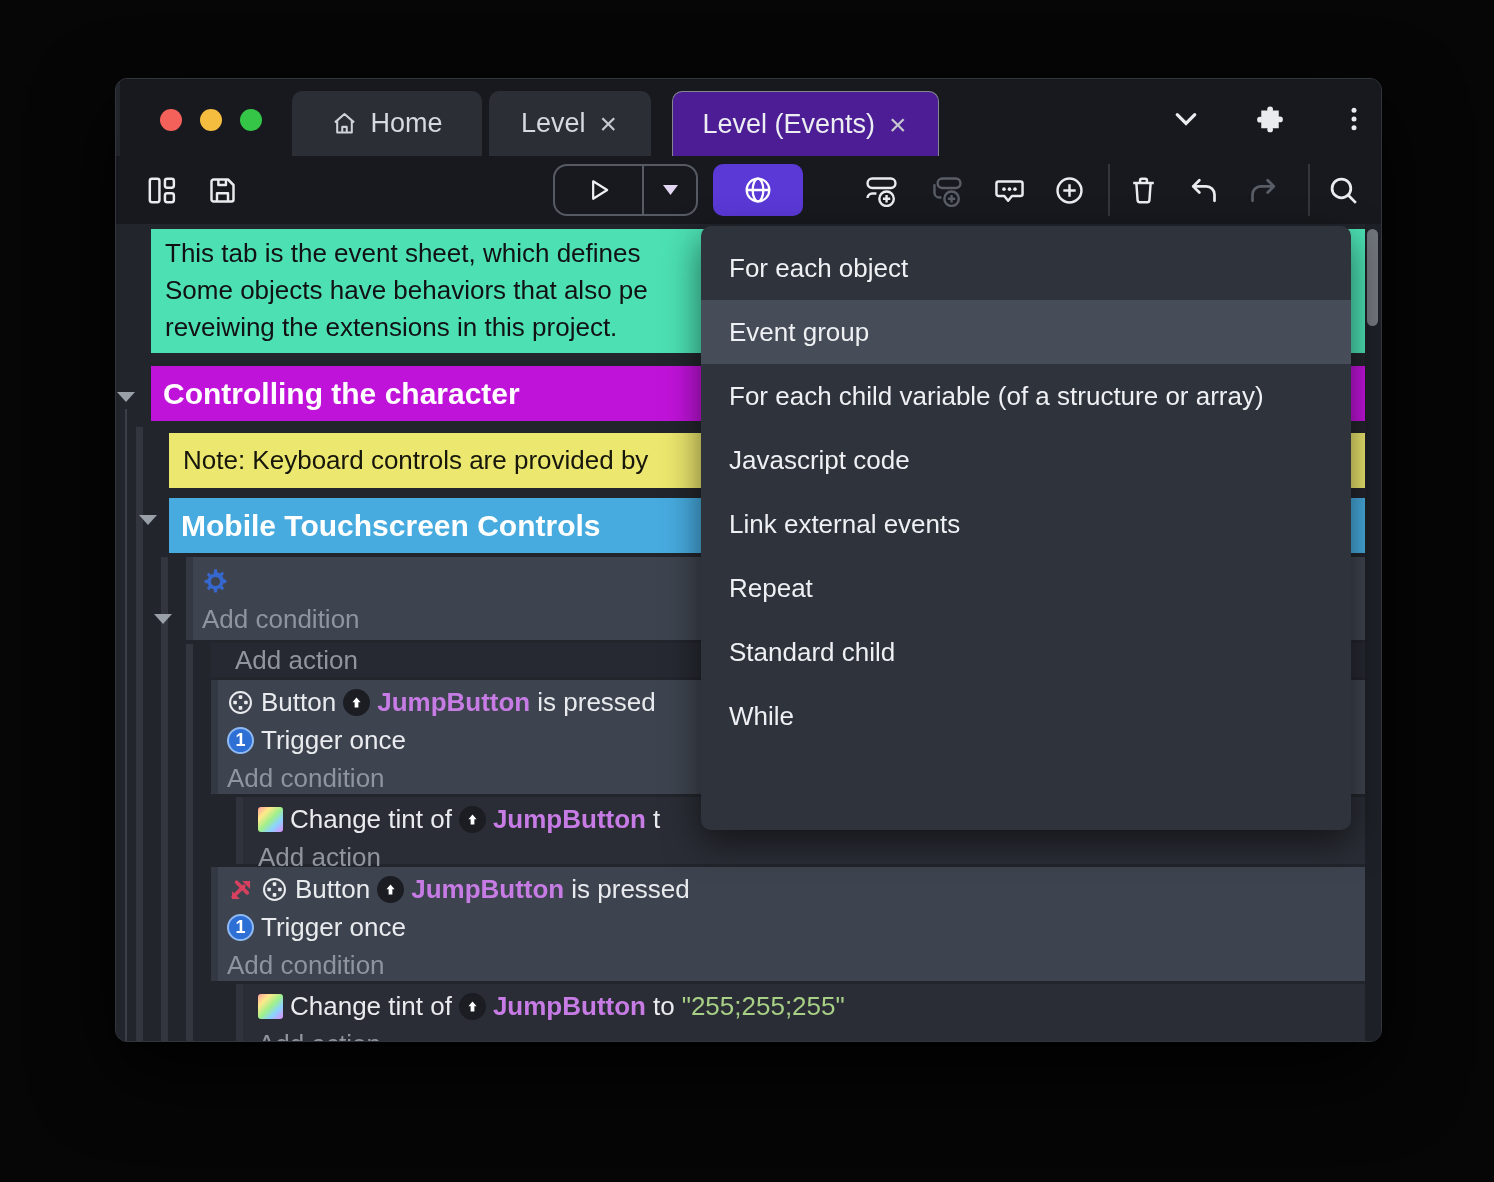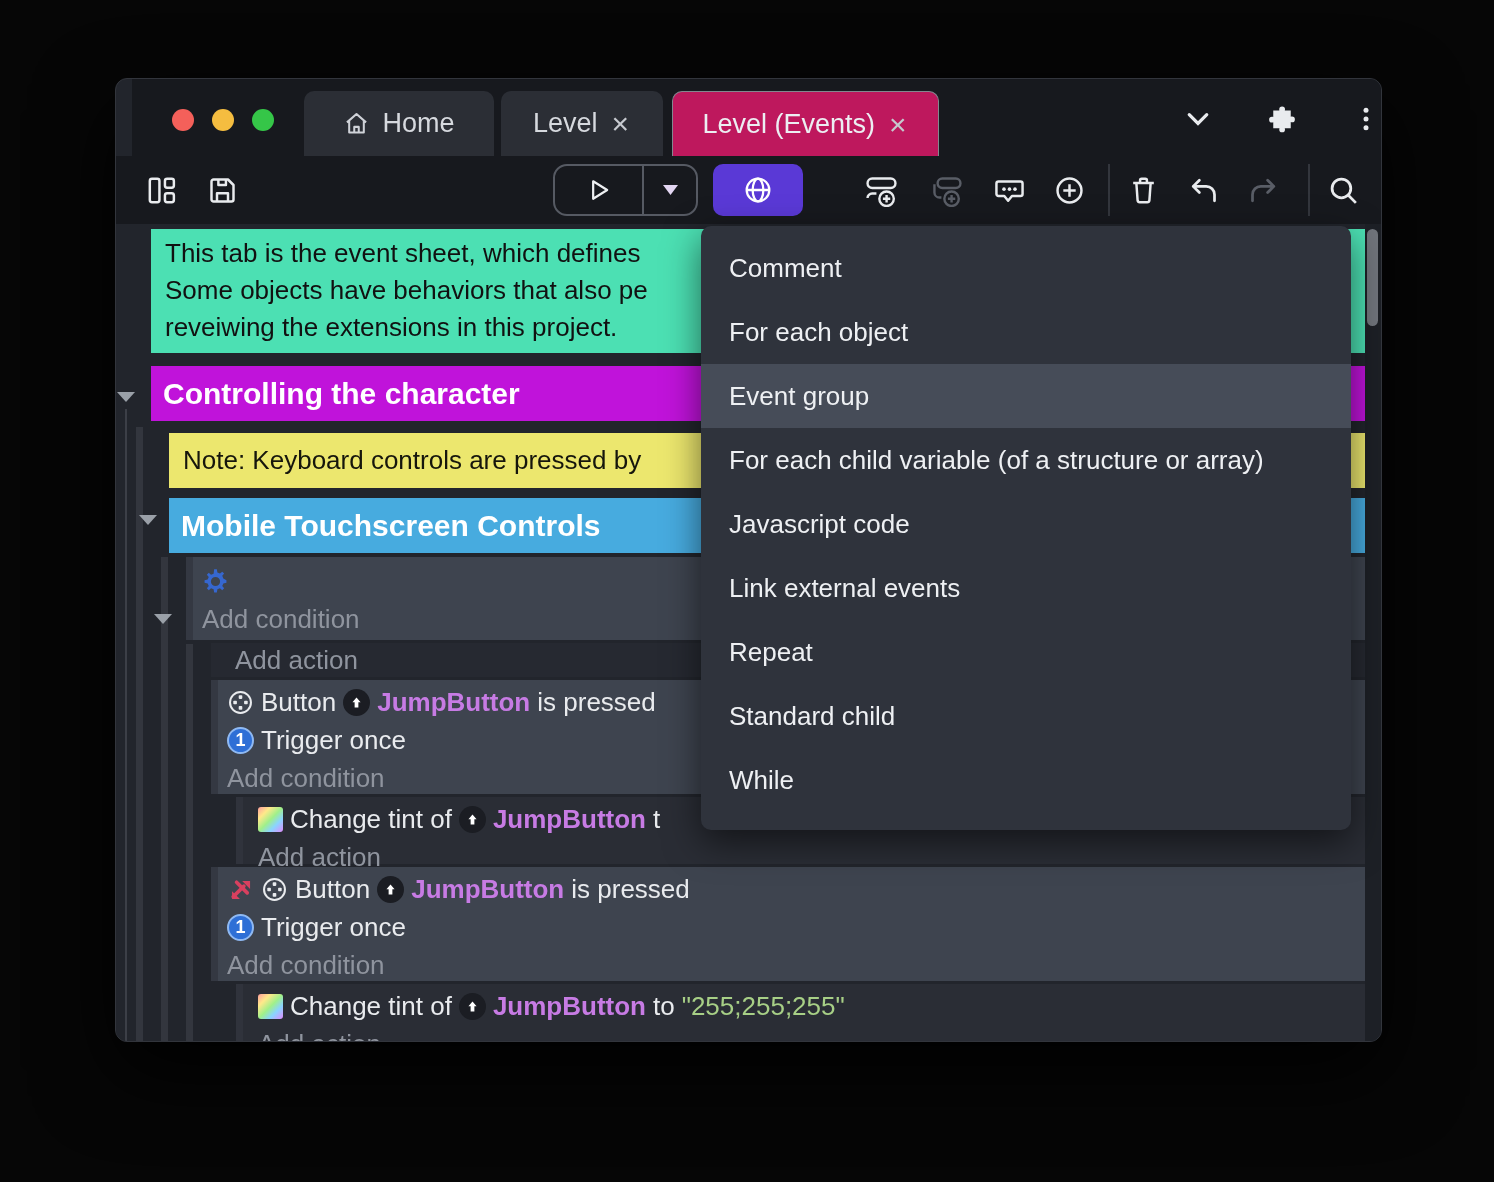--- a/index.html
+++ b/index.html
@@ -1,26 +1,26 @@
 <!DOCTYPE html>
 <html><head>
 <meta charset="utf-8">
 <style>
   html,body{margin:0;padding:0;background:#000;}
   .canvas{position:relative;width:1494px;height:1182px;background:#060606;overflow:hidden;
           font-family:"Liberation Sans",sans-serif;-webkit-font-smoothing:antialiased;}
   .window{position:absolute;left:115px;top:78px;width:1265px;height:962px;background:#22252c;
           border-radius:12px;box-shadow:0 30px 80px rgba(0,0,0,.9);overflow:hidden;border:1px solid #32353c;}
   
-  .tabbar{position:absolute;left:16px;top:0;width:100%;height:86px;background:#17191e;}
+  .tabbar{position:absolute;left:4px;top:0;width:100%;height:86px;background:#17191e;}
   .tl{position:absolute;top:30px;width:22px;height:22px;border-radius:50%;}
   .tab{position:absolute;top:12px;height:65px;border-radius:10px 10px 0 0;background:#2b2e35;
        display:flex;align-items:center;justify-content:center;gap:12px;color:#d6d9de;font-size:27px;}
   .tab .x{font-size:30px;color:#c6c9cf;line-height:1;padding:0 2px;}
-  .tab.active{background:#be185d;border:1px solid #83878f;border-bottom:none;color:#eceef2;}
+  .tab.active{background:#4c1d95;border:1px solid #83878f;border-bottom:none;color:#eceef2;margin-left:12px;}
   .tab.dim{background:#2e3138;color:#b9bdc5;border-radius:4px 4px 0 0;}
   .tbicon{position:absolute;top:22px;width:36px;height:36px;color:#e9ebee;display:flex;align-items:center;justify-content:center;}
   .tbicon svg{width:30px;height:30px;}
   
   .toolbar{position:absolute;left:0;top:77px;width:100%;height:68px;background:#17191e;}
   .ticon{position:absolute;top:15px;width:38px;height:38px;color:#e9ebee;display:flex;align-items:center;justify-content:center;}
   .ticon svg{width:33px;height:33px;}
   .ticon.dim{color:#595d66;}
   .tsep{position:absolute;top:8px;width:2px;height:52px;background:#33363d;}
   .playgroup{position:absolute;left:437px;top:8px;width:145px;height:52px;border:2px solid #565a63;border-radius:14px;
@@ -230,21 +230,21 @@
         <div>This tab is the event sheet, which defines</div>
         <div>Some objects have behaviors that also pe</div>
         <div>reveiwing the extensions in this project.</div>
       </div>
 
       <div class="row grouphdr" style="left:35px;top:142px;width:1215px;height:55px;background:#c013da">
         <span>Controlling the character</span>
       </div>
 
       <div class="row note" style="left:53px;top:209px;width:1197px;height:55px">
-        <span>Note: Keyboard controls are pressed by</span>
+        <span>Note: Keyboard controls are provided by</span>
       </div>
 
       <div class="row grouphdr" style="left:53px;top:274px;width:1197px;height:55px;background:#47abdf">
         <span>Mobile Touchscreen Controls</span>
       </div>
 
       <div class="row evblock" style="left:70px;top:333px;width:1180px;height:83px;padding-top:5px">
         <div class="evline">
           <span class="icon26">
             <svg viewBox="0 0 20 20">
@@ -372,23 +372,20 @@
         </div>
       </div>
     </div>
 
     <div class="sbtrack">
       <div class="sbthumb"></div>
     </div>
 
     <div class="menu">
       <div class="mi">
-          <span>Comment</span>
-        </div>
-      <div class="mi">
           <span>For each object</span>
         </div>
       <div class="mi hl">
           <span>Event group</span>
         </div>
       <div class="mi">
           <span>For each child variable (of a structure or array)</span>
         </div>
       <div class="mi">
           <span>Javascript code</span>

